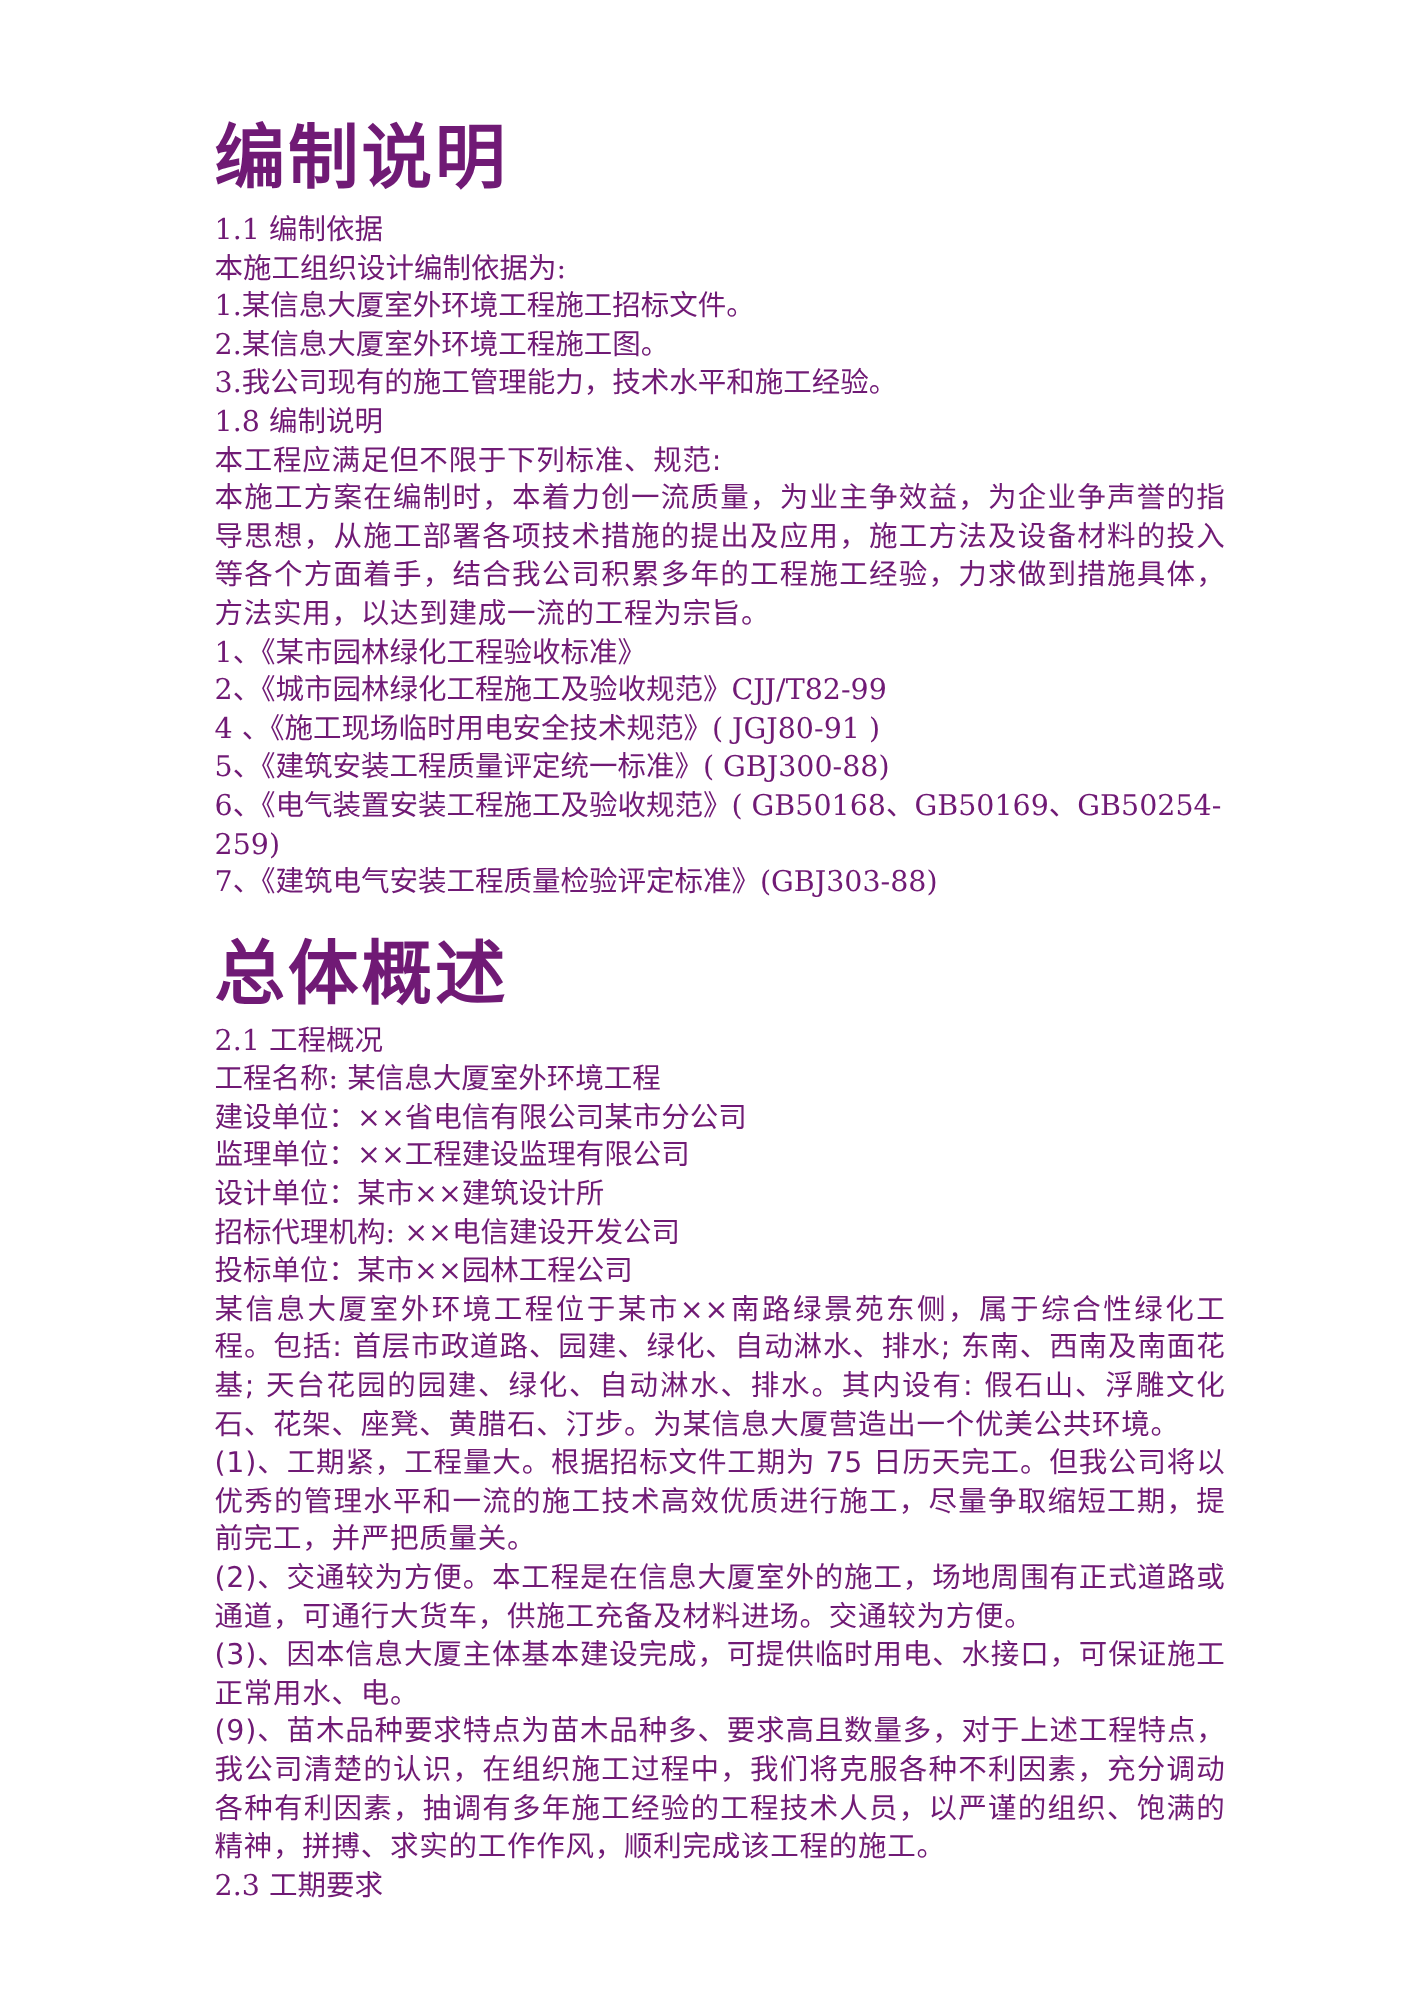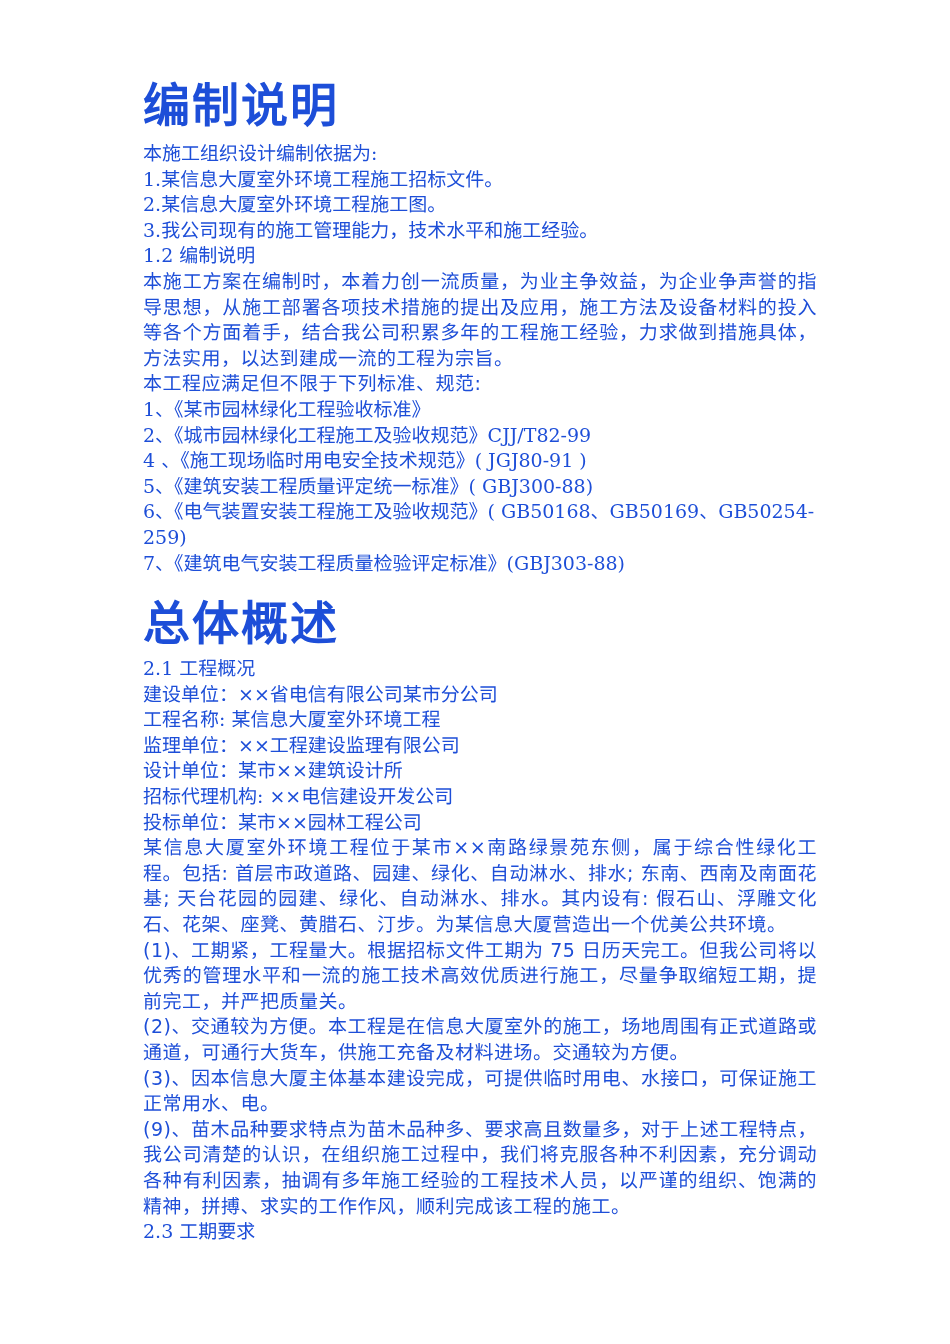--- a/index.html
+++ b/index.html
@@ -6,21 +6,21 @@
     margin: 0;
     padding: 0;
     background: #ffffff;
   }
   .page {
     position: relative;
     width: 950px;
     height: 1344px;
     margin: 0 auto;
     background: #ffffff;
-    color: #1d4ed8;
+    color: #701a75;
     box-sizing: border-box;
     padding: 80px 133px 0 143px;
     overflow: hidden;
     font-family: "DejaVu Serif", "Liberation Serif", serif;
     font-size: 19px;
     line-height: 25.6px;
   }
   .doc-title {
     font-family: "DejaVu Serif", "Liberation Serif", serif;
     font-size: 47px;
@@ -48,39 +48,40 @@
     white-space: pre-wrap;
   }
 </style>
 </head>
 <body>
 
 <div class="page">
 
   <h1 class="doc-title">编制说明</h1>
 
+  <p class="line">1.1 编制依据</p>
   <p class="line">本施工组织设计编制依据为:</p>
   <p class="line">1.某信息大厦室外环境工程施工招标文件。</p>
   <p class="line">2.某信息大厦室外环境工程施工图。</p>
   <p class="line">3.我公司现有的施工管理能力，技术水平和施工经验。</p>
-  <p class="line">1.2 编制说明</p>
+  <p class="line">1.8 编制说明</p>
+  <p class="para">本工程应满足但不限于下列标准、规范:</p>
   <p class="para">本施工方案在编制时，本着力创一流质量，为业主争效益，为企业争声誉的指导思想，从施工部署各项技术措施的提出及应用，施工方法及设备材料的投入等各个方面着手，结合我公司积累多年的工程施工经验，力求做到措施具体，方法实用，以达到建成一流的工程为宗旨。</p>
-  <p class="para">本工程应满足但不限于下列标准、规范:</p>
   <p class="line">1、《某市园林绿化工程验收标准》</p>
   <p class="line">2、《城市园林绿化工程施工及验收规范》CJJ/T82-99</p>
   <p class="line">4 、《施工现场临时用电安全技术规范》( JGJ80-91 )</p>
   <p class="line">5、《建筑安装工程质量评定统一标准》( GBJ300-88)</p>
   <p class="line">6、《电气装置安装工程施工及验收规范》( GB50168、GB50169、GB50254-259)</p>
   <p class="line">7、《建筑电气安装工程质量检验评定标准》(GBJ303-88)</p>
 
   <h1 class="doc-title second">总体概述</h1>
 
   <p class="line">2.1 工程概况</p>
+  <p class="line">工程名称: 某信息大厦室外环境工程</p>
   <p class="line">建设单位：××省电信有限公司某市分公司</p>
-  <p class="line">工程名称: 某信息大厦室外环境工程</p>
   <p class="line">监理单位：××工程建设监理有限公司</p>
   <p class="line">设计单位：某市××建筑设计所</p>
   <p class="line">招标代理机构: ××电信建设开发公司</p>
   <p class="line">投标单位：某市××园林工程公司</p>
   <p class="para">某信息大厦室外环境工程位于某市××南路绿景苑东侧，属于综合性绿化工程。包括: 首层市政道路、园建、绿化、自动淋水、排水; 东南、西南及南面花基; 天台花园的园建、绿化、自动淋水、排水。其内设有: 假石山、浮雕文化石、花架、座凳、黄腊石、汀步。为某信息大厦营造出一个优美公共环境。</p>
   <p class="para">(1)、工期紧，工程量大。根据招标文件工期为 75 日历天完工。但我公司将以优秀的管理水平和一流的施工技术高效优质进行施工，尽量争取缩短工期，提前完工，并严把质量关。</p>
   <p class="para">(2)、交通较为方便。本工程是在信息大厦室外的施工，场地周围有正式道路或通道，可通行大货车，供施工充备及材料进场。交通较为方便。</p>
   <p class="para">(3)、因本信息大厦主体基本建设完成，可提供临时用电、水接口，可保证施工正常用水、电。</p>
   <p class="para">(9)、苗木品种要求特点为苗木品种多、要求高且数量多，对于上述工程特点，我公司清楚的认识，在组织施工过程中，我们将克服各种不利因素，充分调动各种有利因素，抽调有多年施工经验的工程技术人员，以严谨的组织、饱满的精神，拼搏、求实的工作作风，顺利完成该工程的施工。</p>
   <p class="line">2.3 工期要求</p>

